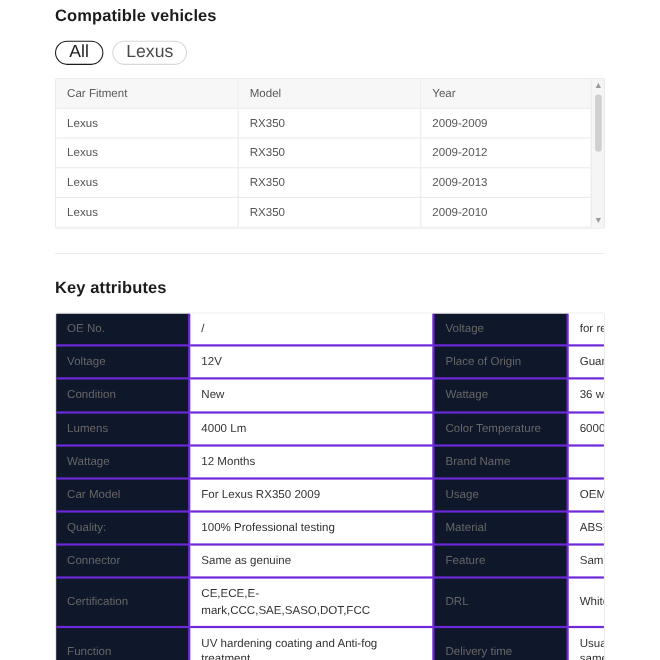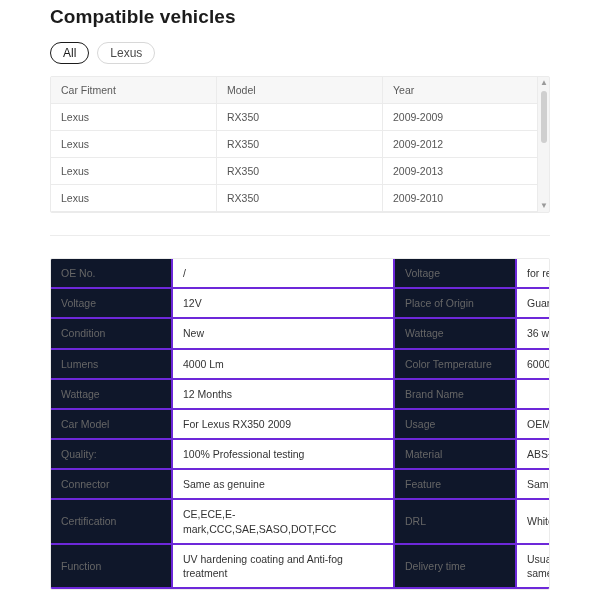--- a/index.html
+++ b/index.html
@@ -15,21 +15,21 @@
     overflow: hidden;
   }
   .page {
     width: 600px;
     height: 600px;
     position: relative;
     box-sizing: border-box;
     padding: 0 50px;
   }
   .section-title {
-    font-size: 19px;
+    font-size: 15px;
     font-weight: bold;
     color: #1b1b1b;
     letter-spacing: 0.1px;
   }
   #compatible-title {
     padding-top: 6px;
   }
   
   .chips {
     display: flex;
@@ -38,21 +38,21 @@
     margin-bottom: 12px;
   }
   .chip {
     height: 22px;
     min-width: 34px;
     padding: 0 12px;
     border-radius: 12px;
     border: 1px solid #d8d8d8;
     background: #ffffff;
     color: #4a4a4a;
-    font-size: 12px;
+    font-size: 16px;
     display: inline-flex;
     align-items: center;
     justify-content: center;
     cursor: pointer;
     box-sizing: border-box;
   }
   .chip.active {
     border: 1.5px solid #1b1b1b;
     color: #1b1b1b;
     font-weight: normal;
@@ -225,20 +225,21 @@
     </table>
     <div class="scrollbar-track">
       <div class="scroll-arrow up">▲</div>
       <div class="scrollbar-thumb"></div>
       <div class="scroll-arrow down">▼</div>
     </div>
   </div>
 
   <div class="divider"></div>
 
+  <div class="section-title">Key attributes</div>
 
   <div class="attrs-wrap">
     <table class="attrs">
       <tbody>
         <tr>
           <td class="k">OE No.</td>
           <td class="v">/</td>
           <td class="k">Voltage</td>
           <td class="v">for retrofit/upgrade</td>
         </tr>

